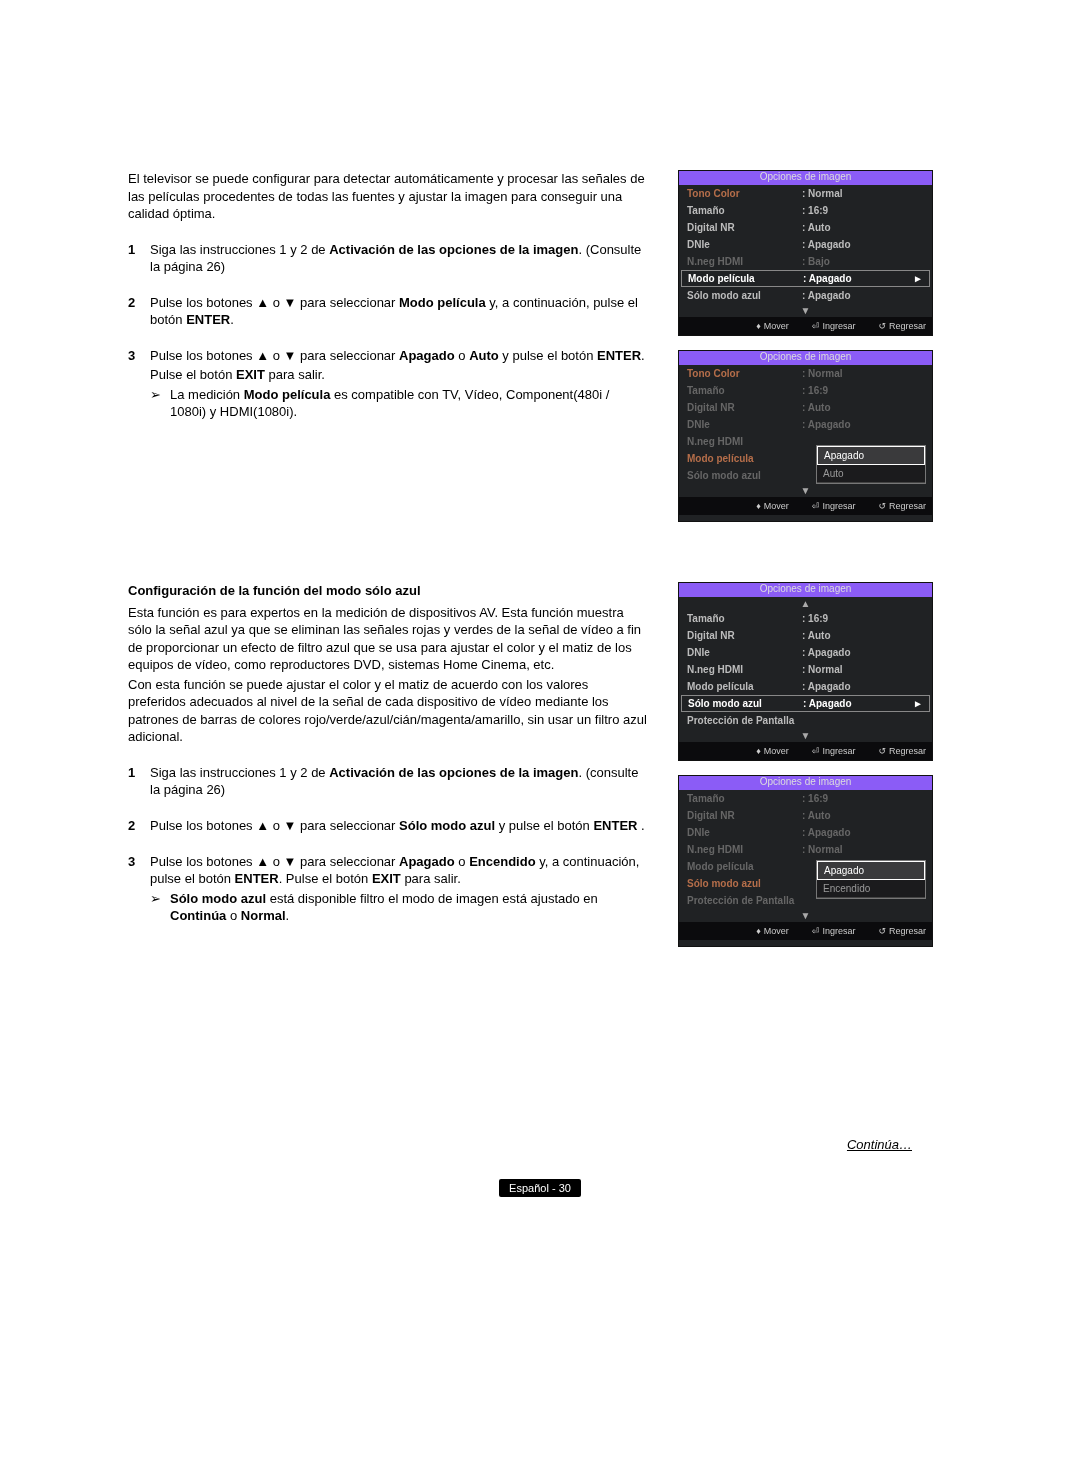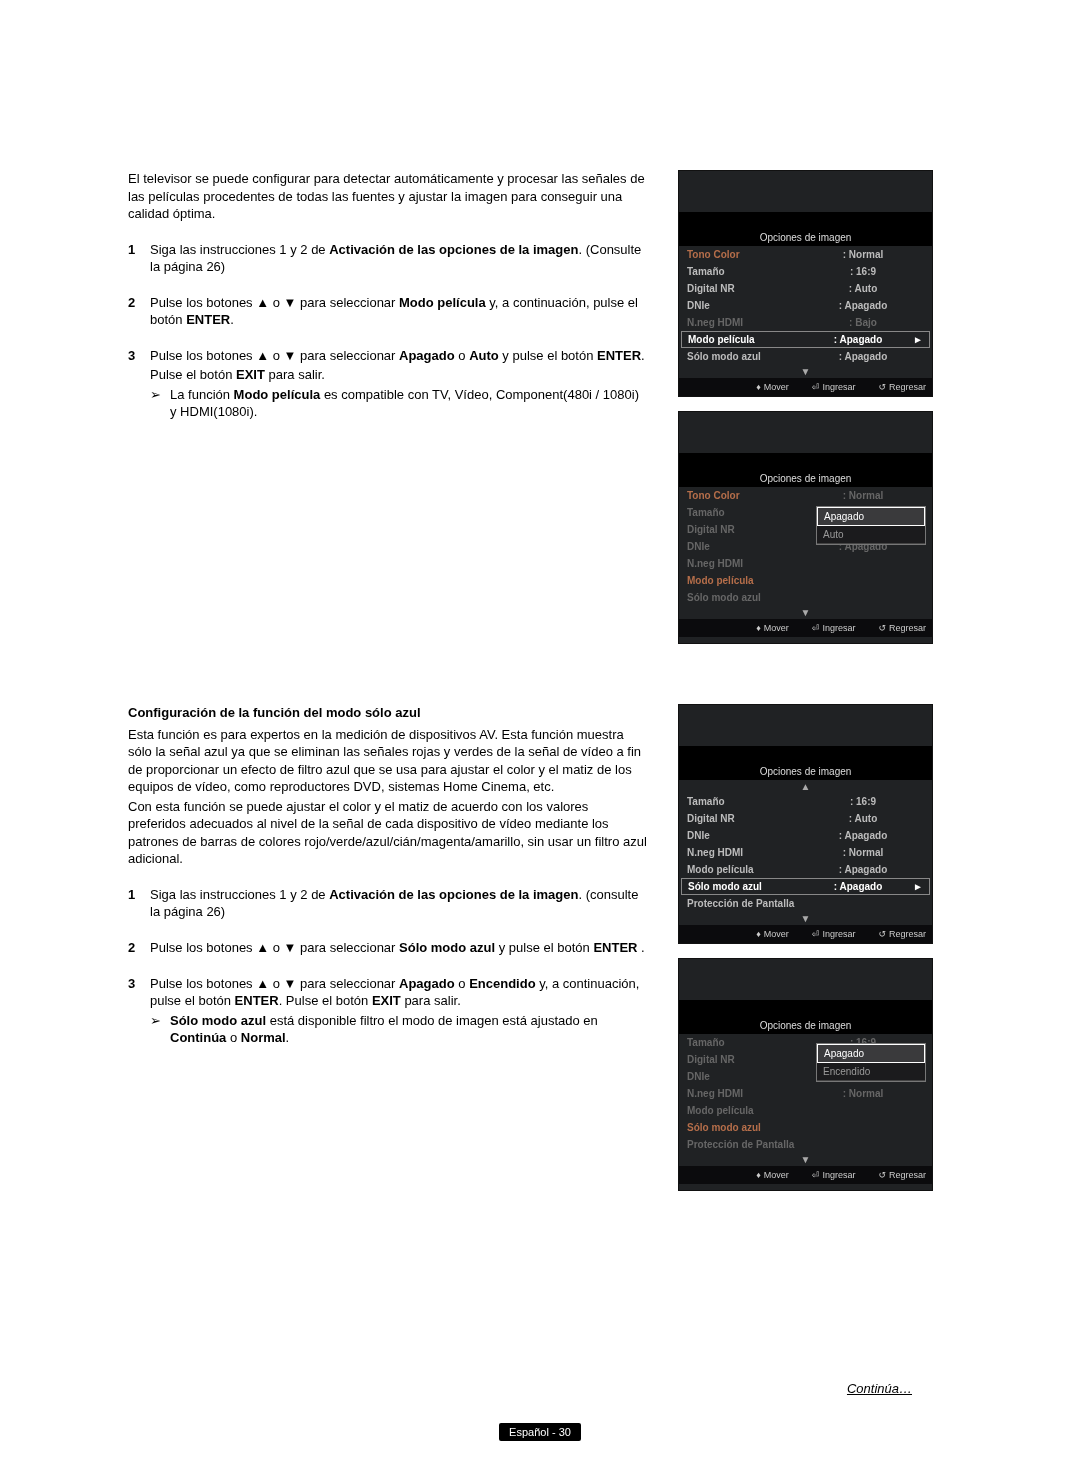--- a/index.html
+++ b/index.html
@@ -63,33 +63,32 @@
   
   .osd {
     width: 255px;
     background: #202224;
     border: 1px solid #111;
     font-size: 10px;
     color: #bcbcbc;
   }
   .osd-title {
     text-align: center;
-    padding: 20px 0 3px;
+    padding: 0 0 3px;
     color: #ddd;
-    background: #000000;
-    margin-top: 41px;
+    background: #8b5cf6;
   }
   .osd-row {
     display: flex;
     padding: 3px 8px;
     align-items: center;
     font-weight: bold;
   }
   .osd-label { width: 115px; }
-  .osd-value { flex: 1; text-align: center; }
+  .osd-value { flex: 1; }
   .osd-row.selected {
     border: 1px solid #888;
     margin: 0 2px;
     padding: 2px 6px;
     color: #fff;
   }
   .osd-row.selected .chev { margin-left: auto; color:#fff; }
   .osd-row.dim .osd-label, .osd-row.dim .osd-value { color: #666; }
   .osd-row.brown .osd-label { color: #b56e4a; }
   .osd-row.scroll-up { justify-content:center; color:#aaa; padding:1px 0;}
@@ -150,21 +149,21 @@
         <li>
           <span class="num">3</span>
           <span class="body">
             <span>Pulse los botones ▲ o ▼ para seleccionar </span><b>Apagado</b><span> o </span><b>Auto</b><span> y pulse el botón </span><b>ENTER</b><span>.</span>
             <div style="margin-top:2px;">
               <span>Pulse el botón </span><b>EXIT</b><span> para salir.</span>
             </div>
             <div class="sub">
               <span class="arrow">➢</span>
               <span class="txt">
-                <span>La función </span><b>Modo película</b><span> es compatible con TV, Vídeo, Component(480i / 1080i) y HDMI(1080i).</span>
+                <span>La medición </span><b>Modo película</b><span> es compatible con TV, Vídeo, Component(480i / 1080i) y HDMI(1080i).</span>
               </span>
             </div>
           </span>
         </li>
       </ol>
     </div>
 
     <div class="osd-col">
       <div class="osd" id="osd1">
           <div class="osd-title">Opciones de imagen</div>

